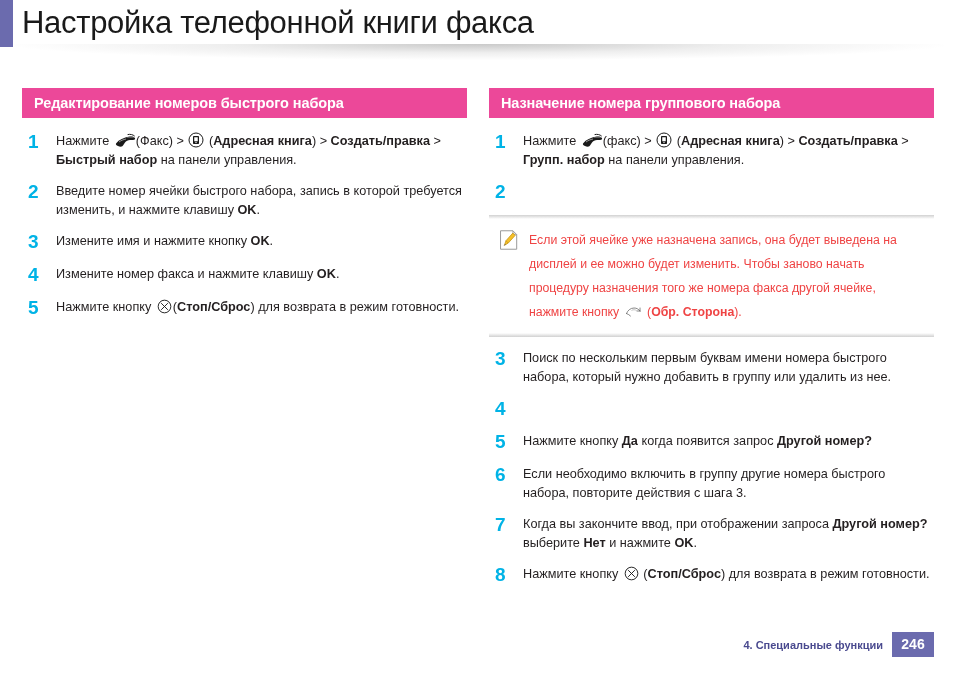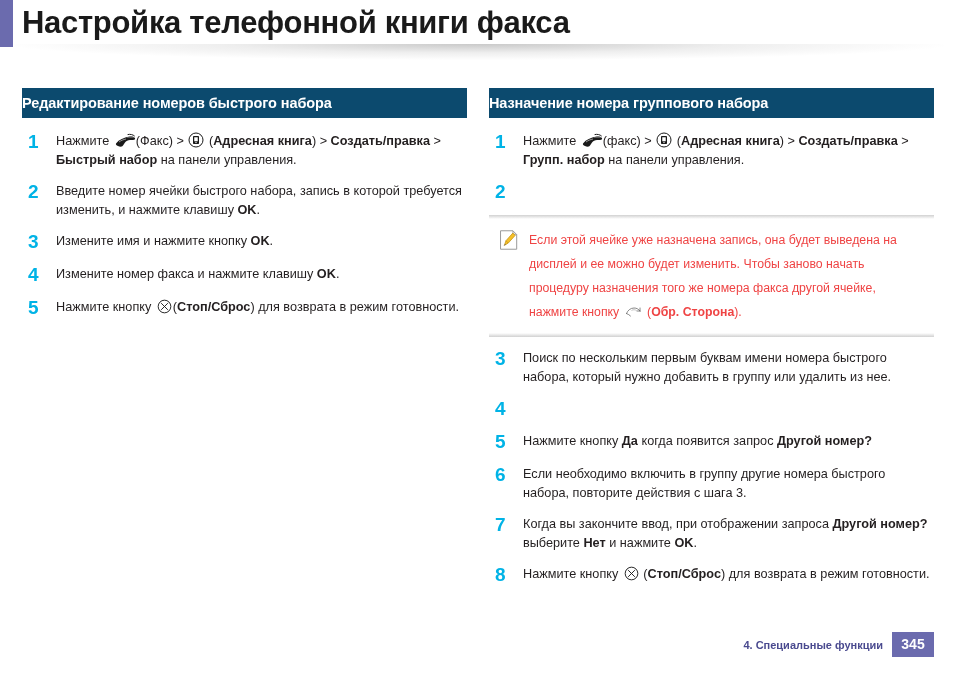--- a/index.html
+++ b/index.html
@@ -28,21 +28,21 @@
     left: 0; top: 0;
     width: 13px;
     height: 47px;
     background: #6b6bae;
   }
   .page-title {
     position: absolute;
     left: 22px;
     top: 1px;
     font-size: 31px;
-    font-weight: bold;
+    font-weight: normal;
     letter-spacing: -0.3px;
     color: #1a1a1a;
     white-space: nowrap;
     line-height: 44px;
   }
   .header-shadow {
     position: absolute;
     left: 14px;
     top: 44px;
     width: 930px;
@@ -53,23 +53,24 @@
   
   .column {
     position: absolute;
     top: 88px;
   }
   .col-left  { left: 22px;  width: 445px; }
   .col-right { left: 489px; width: 445px; }
 
   .section-bar {
     height: 30px;
-    background: #0c4a6e;
+    background: #ec4899;
     display: flex;
     align-items: center;
+    padding-left: 12px;
     box-sizing: border-box;
   }
   .section-bar-title {
     color: #ffffff;
     font-size: 14.5px;
     font-weight: bold;
     letter-spacing: -0.1px;
     white-space: nowrap;
   }
 
@@ -293,14 +294,14 @@
         <div class="step-body">Нажмите кнопку <span class="ico ico-stop"><svg viewBox="0 0 32 32" width="15" height="15">
               <circle cx="16" cy="16" r="13.5" fill="none" stroke="#1a1a1a" stroke-width="2"></circle>
               <path d="M9.5 9.5 L22.5 22.5 M22.5 9.5 L9.5 22.5" stroke="#1a1a1a" stroke-width="2" stroke-linecap="round"></path>
             </svg></span> (<b>Стоп/Сброс</b>) для возврата в режим готовности.</div>
       </div>
     </div>
 </div>
 
 <div class="footer">
   <span class="footer-chapter">4.  Специальные функции</span>
-  <span class="footer-page">345</span>
+  <span class="footer-page">246</span>
 </div>
 
 </body></html>

